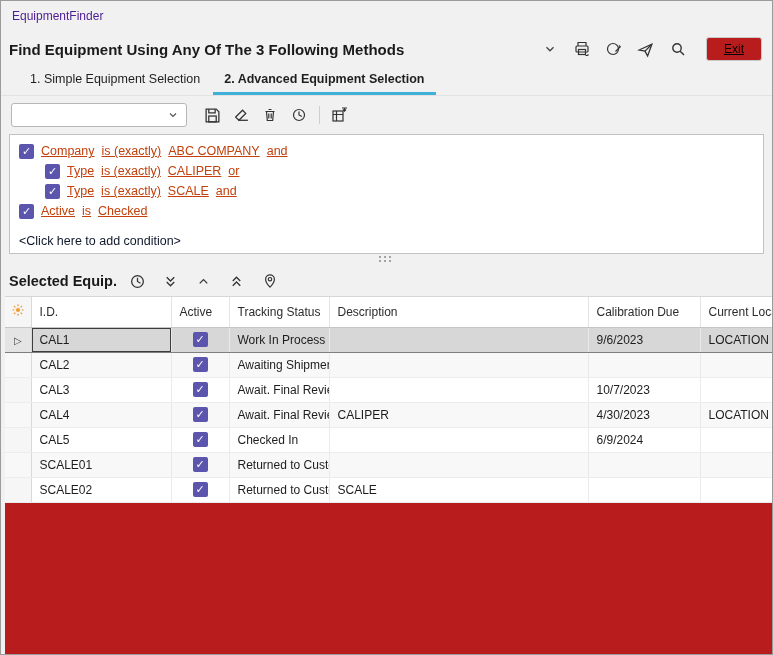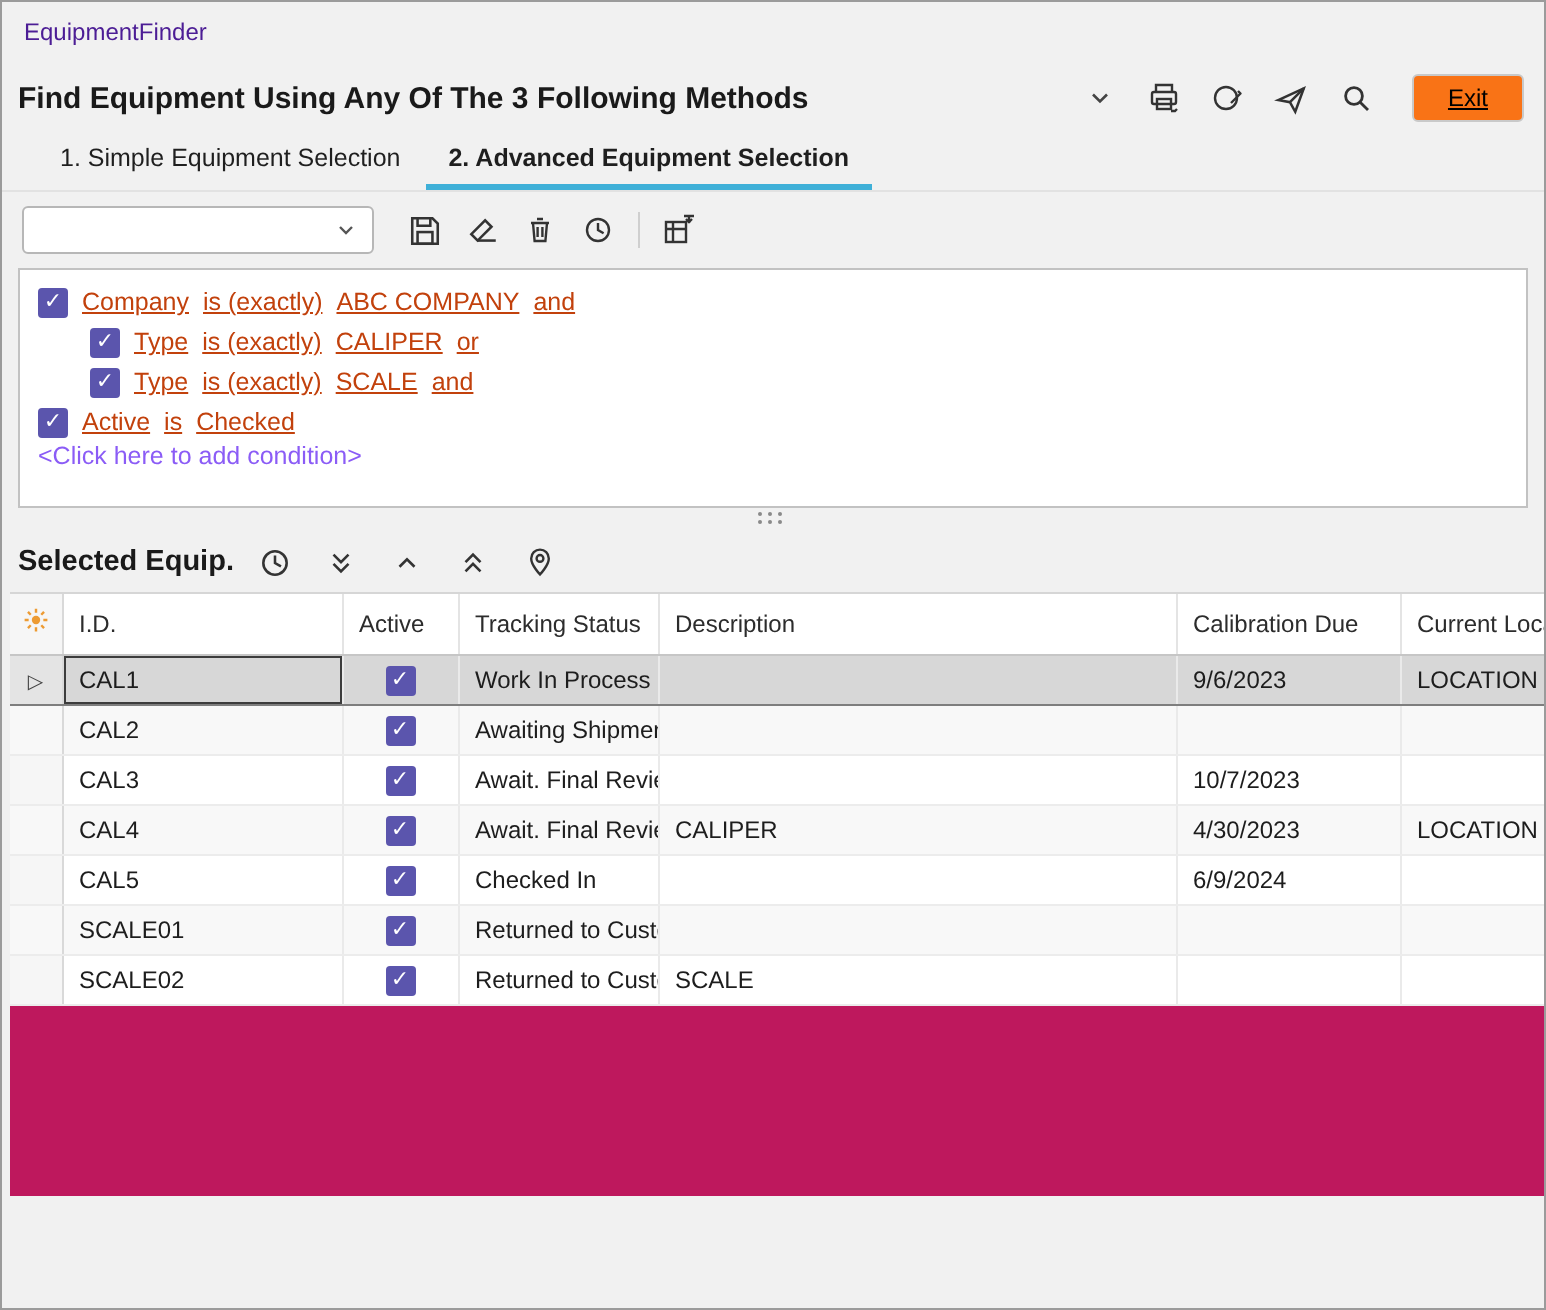--- a/index.html
+++ b/index.html
@@ -12,54 +12,54 @@
   }
 
   
   .titlebar { height:30px; display:flex; align-items:center; padding:0 11px; font-size:12px; color:#4c1d95; }
 
   
   .header { height:36px; display:flex; align-items:center; padding:0 10px 0 8px; gap:8px;justify-content:space-between; }
   .header .page-title { font-size:15px; font-weight:bold; margin:0; flex:1; white-space:nowrap; }
   .icon-btn { background:none; border:none; padding:0; width:24px; height:24px; display:flex; align-items:center; justify-content:center; cursor:pointer; }
   .icon-btn svg { display:block; }
-  .exit-btn { margin-left:8px; background:#f97316; border:1px solid #c9c9c9; border-radius:3px; padding:4px 17px; font-size:12px; font-family:inherit; cursor:pointer; }
+  .exit-btn { margin-left:8px; background:#b91c1c; border:1px solid #c9c9c9; border-radius:3px; padding:4px 17px; font-size:12px; font-family:inherit; cursor:pointer; }
   .exit-btn span { text-decoration:underline; }
 
   
   .tabs { display:flex; align-items:flex-end; padding:0 18px; height:29px; border-bottom:1px solid #e2e2e2; gap:2px; }
   .tab { font-size:12.5px; padding:5px 11px 6px; border-bottom:3px solid transparent; color:#1f1f1f; cursor:pointer; white-space:nowrap; }
   .tab.active { font-weight:bold; border-bottom-color:#3fb0d8; }
 
   
   .toolbar { display:flex; align-items:center; gap:5px; padding:6px 10px 4px; height:36px; }
   .combo { width:176px; height:24px; background:#fff; border:1px solid #b7b7b7; border-radius:3px; display:flex; align-items:center; padding:0 7px; margin-right:8px; cursor:pointer; }
   .combo .combo-value { flex:1; font-size:12px; color:#333; }
   .tool-sep { width:1px; height:18px; background:#cfcfcf; margin:0 3px; }
 
   
   .cond-panel { margin:2px 8px 0; background:#ffffff; border:1px solid #c2c2c2; height:120px; padding:6px 9px; font-size:12.5px; overflow:hidden; }
   .cond-row { display:flex; align-items:center; gap:7px; height:20px; }
   .cond-row.indent { padding-left:26px; }
   .cb { width:15px; height:15px; flex:0 0 15px; background:#5b55ad; border-radius:2px; color:#fff;
         display:inline-flex; align-items:center; justify-content:center; font-size:11px; line-height:1; cursor:pointer; }
   .cond-link { color:#c2410c; text-decoration:underline; cursor:pointer; white-space:nowrap; }
-  .add-cond { color:#8b5cf6; margin-top:0; cursor:pointer; font-size:12.5px; }
+  .add-cond { color:#0f172a; margin-top:13px; cursor:pointer; font-size:12.5px; }
 
   
   .splitter { height:12px; display:flex; align-items:center; justify-content:center; cursor:row-resize; }
   .dots { display:grid; grid-template-columns:repeat(3,5px); grid-auto-rows:4px; }
   .dots i { width:2px; height:2px; background:#8a8a8a; border-radius:50%; }
 
   
   .section-header { display:flex; align-items:center; height:30px; padding:0 8px; gap:9px; }
   .section-header .sec-title { font-weight:bold; font-size:14.5px; white-space:nowrap; }
 
   
-  .grid-wrap { margin-left:4px; height:302px; background:#be185d; border-top:1px solid #d6d6d6; overflow:hidden; }
+  .grid-wrap { margin-left:4px; height:358px; background:#b91c1c; border-top:1px solid #d6d6d6; overflow:hidden; }
   table.grid { border-collapse:collapse; table-layout:fixed; width:815px; font-size:12px; }
   .grid th { height:30px; background:#ffffff; border-bottom:1px solid #c6c6c6; border-right:1px solid #e4e4e4;
              text-align:left; padding:0 8px; font-weight:normal; color:#2c2c2c; white-space:nowrap; overflow:hidden; }
   .grid td { height:25px; background:#ffffff; border-bottom:1px solid #ececec; border-right:1px solid #eaeaea;
              padding:0 8px; white-space:nowrap; overflow:hidden; color:#1d1d1d; }
   .grid th.ind, .grid td.ind { width:26px; padding:0; text-align:center; background:#f6f6f6; border-right:1px solid #d9d9d9; }
   .grid tr.alt td { background:#f8f8f8; }
   .grid tr.selected td { background:#d7d7d7; border-top:1px solid #7e7e7e; border-bottom:1px solid #7e7e7e; }
   .grid tr.selected td.ind { background:#e4e4e4; }
   .grid tr.selected td.id-cell { box-shadow: inset 0 0 0 1px #3c3c3c; }

